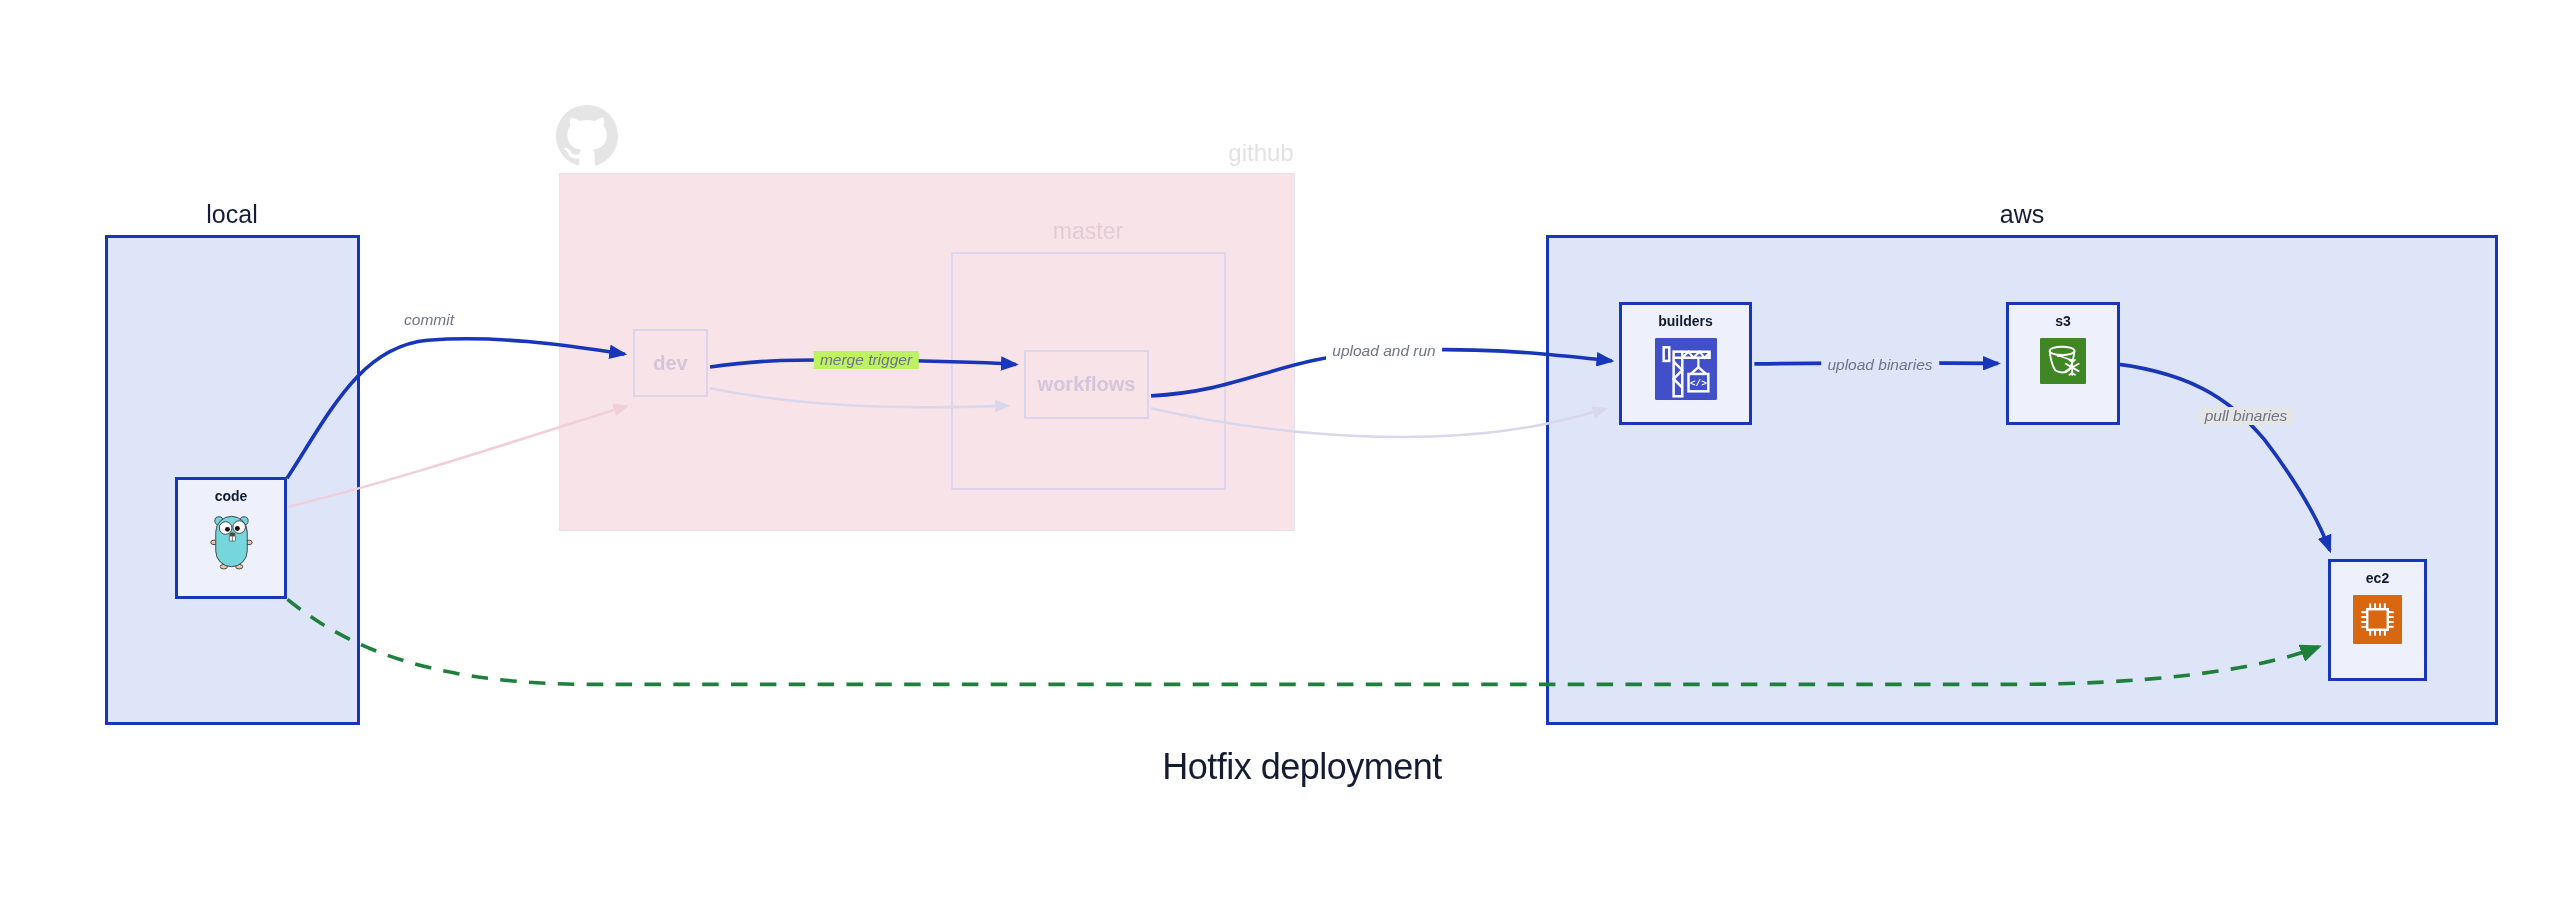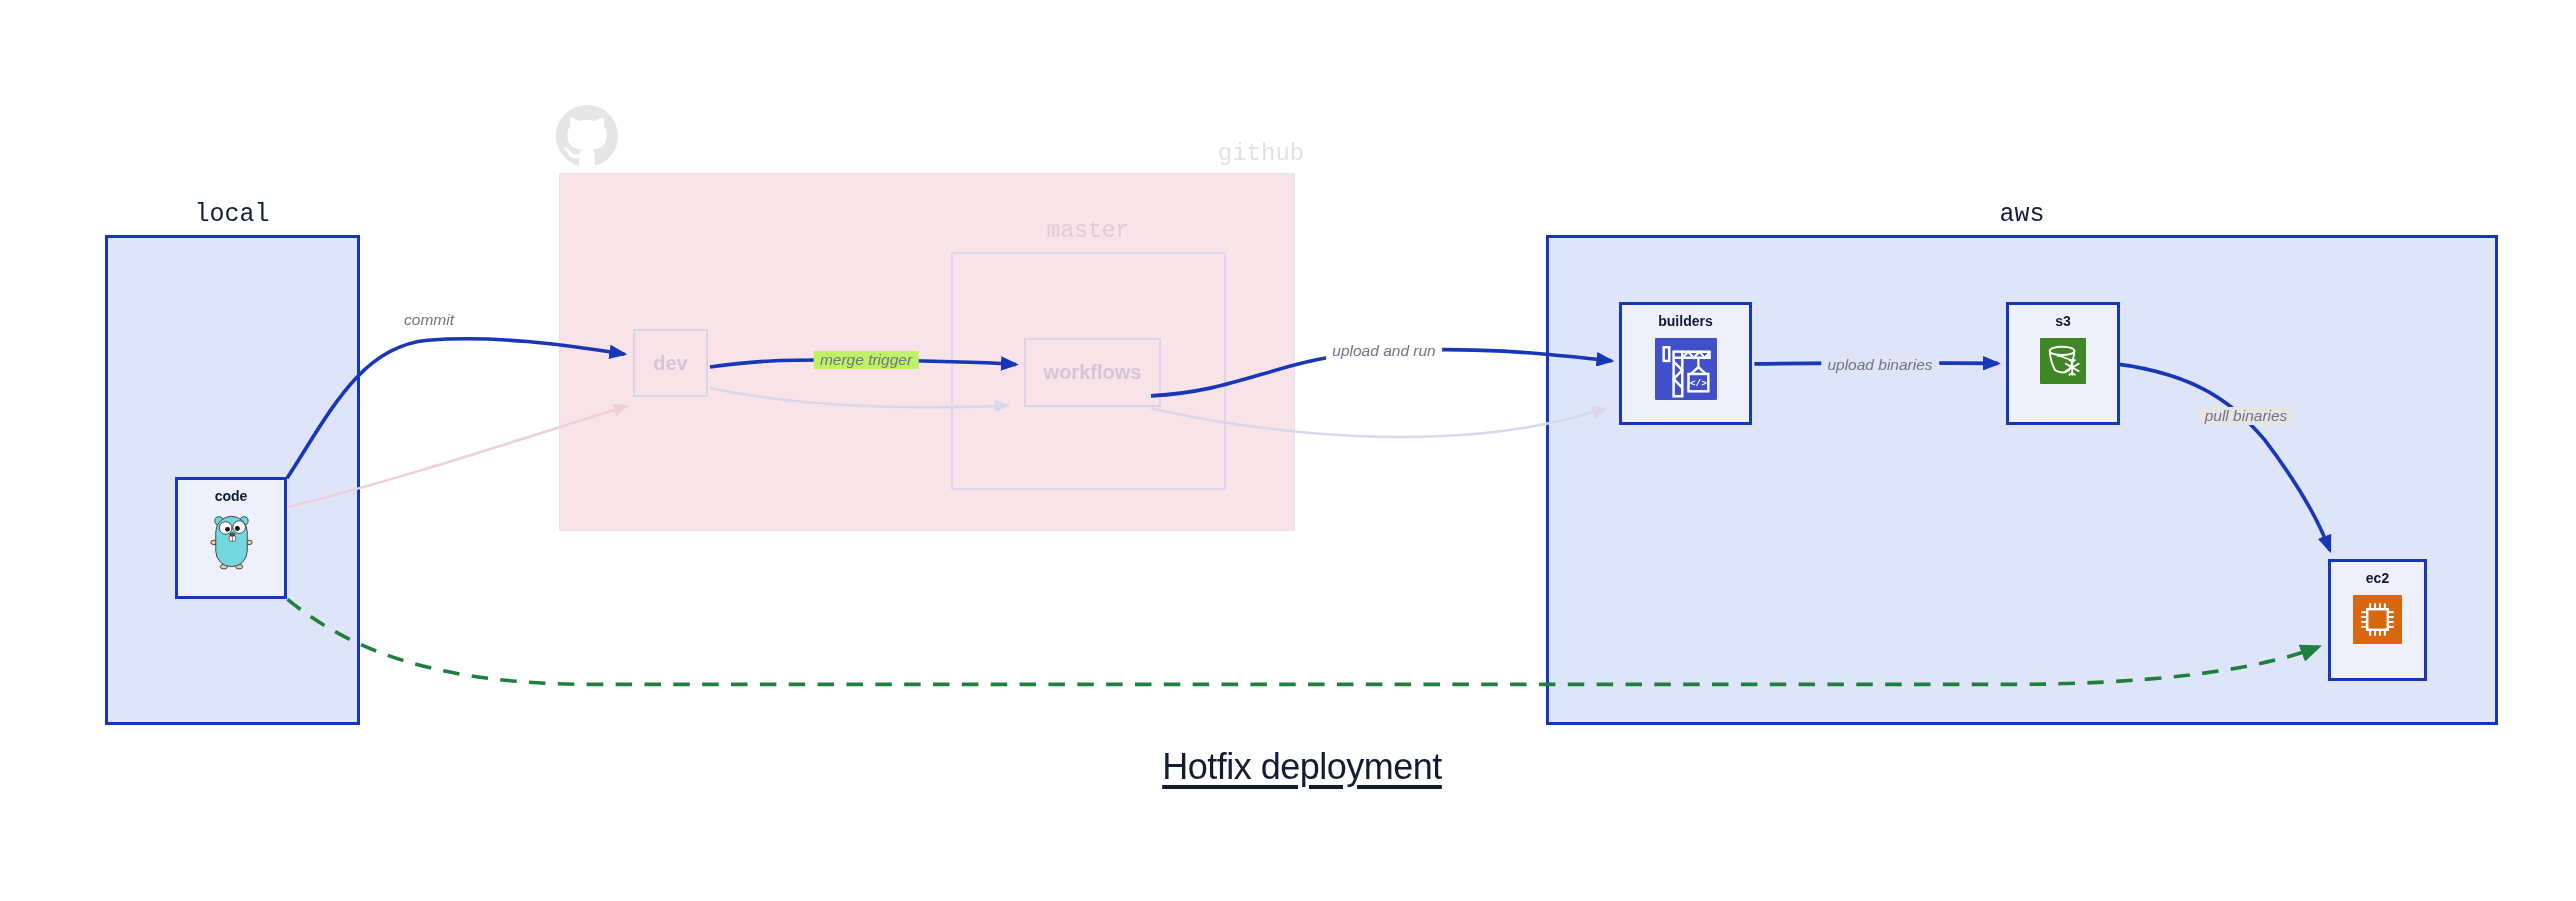--- a/index.html
+++ b/index.html
@@ -7,55 +7,55 @@
     position:relative;width:2604px;height:902px;background:#ffffff;overflow:hidden;
     font-family:"Liberation Sans",sans-serif;
   }
   
   .region{position:absolute;box-sizing:border-box;}
   .region.local{left:105px;top:235px;width:255px;height:490px;background:#dfe5f8;border:3.6px solid #1737b8;z-index:2;}
   .region.aws{left:1546px;top:235px;width:952px;height:490px;background:#dfe5f8;border:3.6px solid #1737b8;z-index:2;}
   .region.github{left:559px;top:173px;width:736px;height:358px;background:#f8e3e8;border:1.5px solid #e3e0f2;z-index:1;}
   .region.master{left:951px;top:252px;width:275px;height:238px;background:transparent;border:2.1px solid #ddd6ec;z-index:1;}
   
-  .rlabel{position:absolute;transform:translate(-50%,-50%);color:#151e38;font-size:25px;z-index:3;white-space:nowrap;font-family:Liberation Mono, monospace;}
+  .rlabel{position:absolute;transform:translate(-50%,-50%);color:#151e38;font-size:25px;z-index:3;white-space:nowrap;}
   .rlabel.local-l{left:232px;top:214px;}
   .rlabel.aws-l{left:2022px;top:214px;}
   .rlabel.master-l{left:1088px;top:231px;color:#e2ccd6;font-size:23px;}
   .rlabel.github-l{left:1261px;top:153px;color:#e2e2e2;font-size:24px;}
   .gh-logo{position:absolute;left:556px;top:105px;z-index:1;}
   
   .node{position:absolute;box-sizing:border-box;background:#eef1fb;border:3.6px solid #1737b8;z-index:10;
         display:flex;flex-direction:column;align-items:center;padding-top:8.2px;}
   .node .ntitle{font-weight:bold;color:#0f1a33;font-size:14px;line-height:17.5px;}
   .node .icon-wrap{margin-top:7.2px;display:flex;align-items:center;justify-content:center;}
   .node.code{left:175px;top:477px;width:112px;height:122px;}
   .node.builders{left:1619px;top:302px;width:133px;height:123px;}
   .node.s3{left:2006px;top:302px;width:114px;height:123px;}
   .node.ec2{left:2328px;top:559px;width:99px;height:122px;}
   
   .fnode{position:absolute;box-sizing:border-box;background:#f8e3e9;border:2.1px solid #dcd5ea;z-index:2;
          display:flex;align-items:center;justify-content:center;}
   .fnode .ftitle{font-weight:bold;color:#d3c6da;font-size:20px;}
   .fnode.dev{left:633px;top:329px;width:75px;height:68px;}
-  .fnode.workflows{left:1024px;top:338px;width:137px;height:69px;}
+  .fnode.workflows{left:1024px;top:350px;width:125px;height:69px;}
   
   .elabel{position:absolute;transform:translate(-50%,-50%);font-style:italic;color:#6f7486;font-size:15.5px;
           z-index:6;white-space:nowrap;padding:0 6.2px;}
   .elabel.commit-l{left:419px;top:320px;background:#ffffff;margin-left:10px;}
   .elabel.merge-l{left:866px;top:360px;background:#bef264;}
   .elabel.uploadrun-l{left:1384px;top:351px;background:#ffffff;}
   .elabel.uploadbin-l{left:1880px;top:365px;background:#dfe5f8;}
   .elabel.pullbin-l{left:2246px;top:416px;background:#e5e5e5;}
   
   svg.edges{position:absolute;left:0;top:0;z-index:5;pointer-events:none;}
   
   .page-title{position:absolute;left:1302px;top:746px;transform:translateX(-50%);z-index:3;
     font-size:36px;letter-spacing:-0.5px;color:#141c33;
-    text-decoration:underline;text-decoration-thickness:4.1px;text-underline-offset:6.2px;white-space:nowrap;}
+    text-decoration-thickness:4.1px;text-underline-offset:6.2px;white-space:nowrap;}
   
   .cb-glyph{font-family:"Liberation Mono",monospace;font-weight:bold;font-size:15px;fill:#ffffff;}
 </style>
 </head>
 <body>
 
 <div id="canvas">
 
   <div class="region github"></div>
   <div class="region master"></div>

